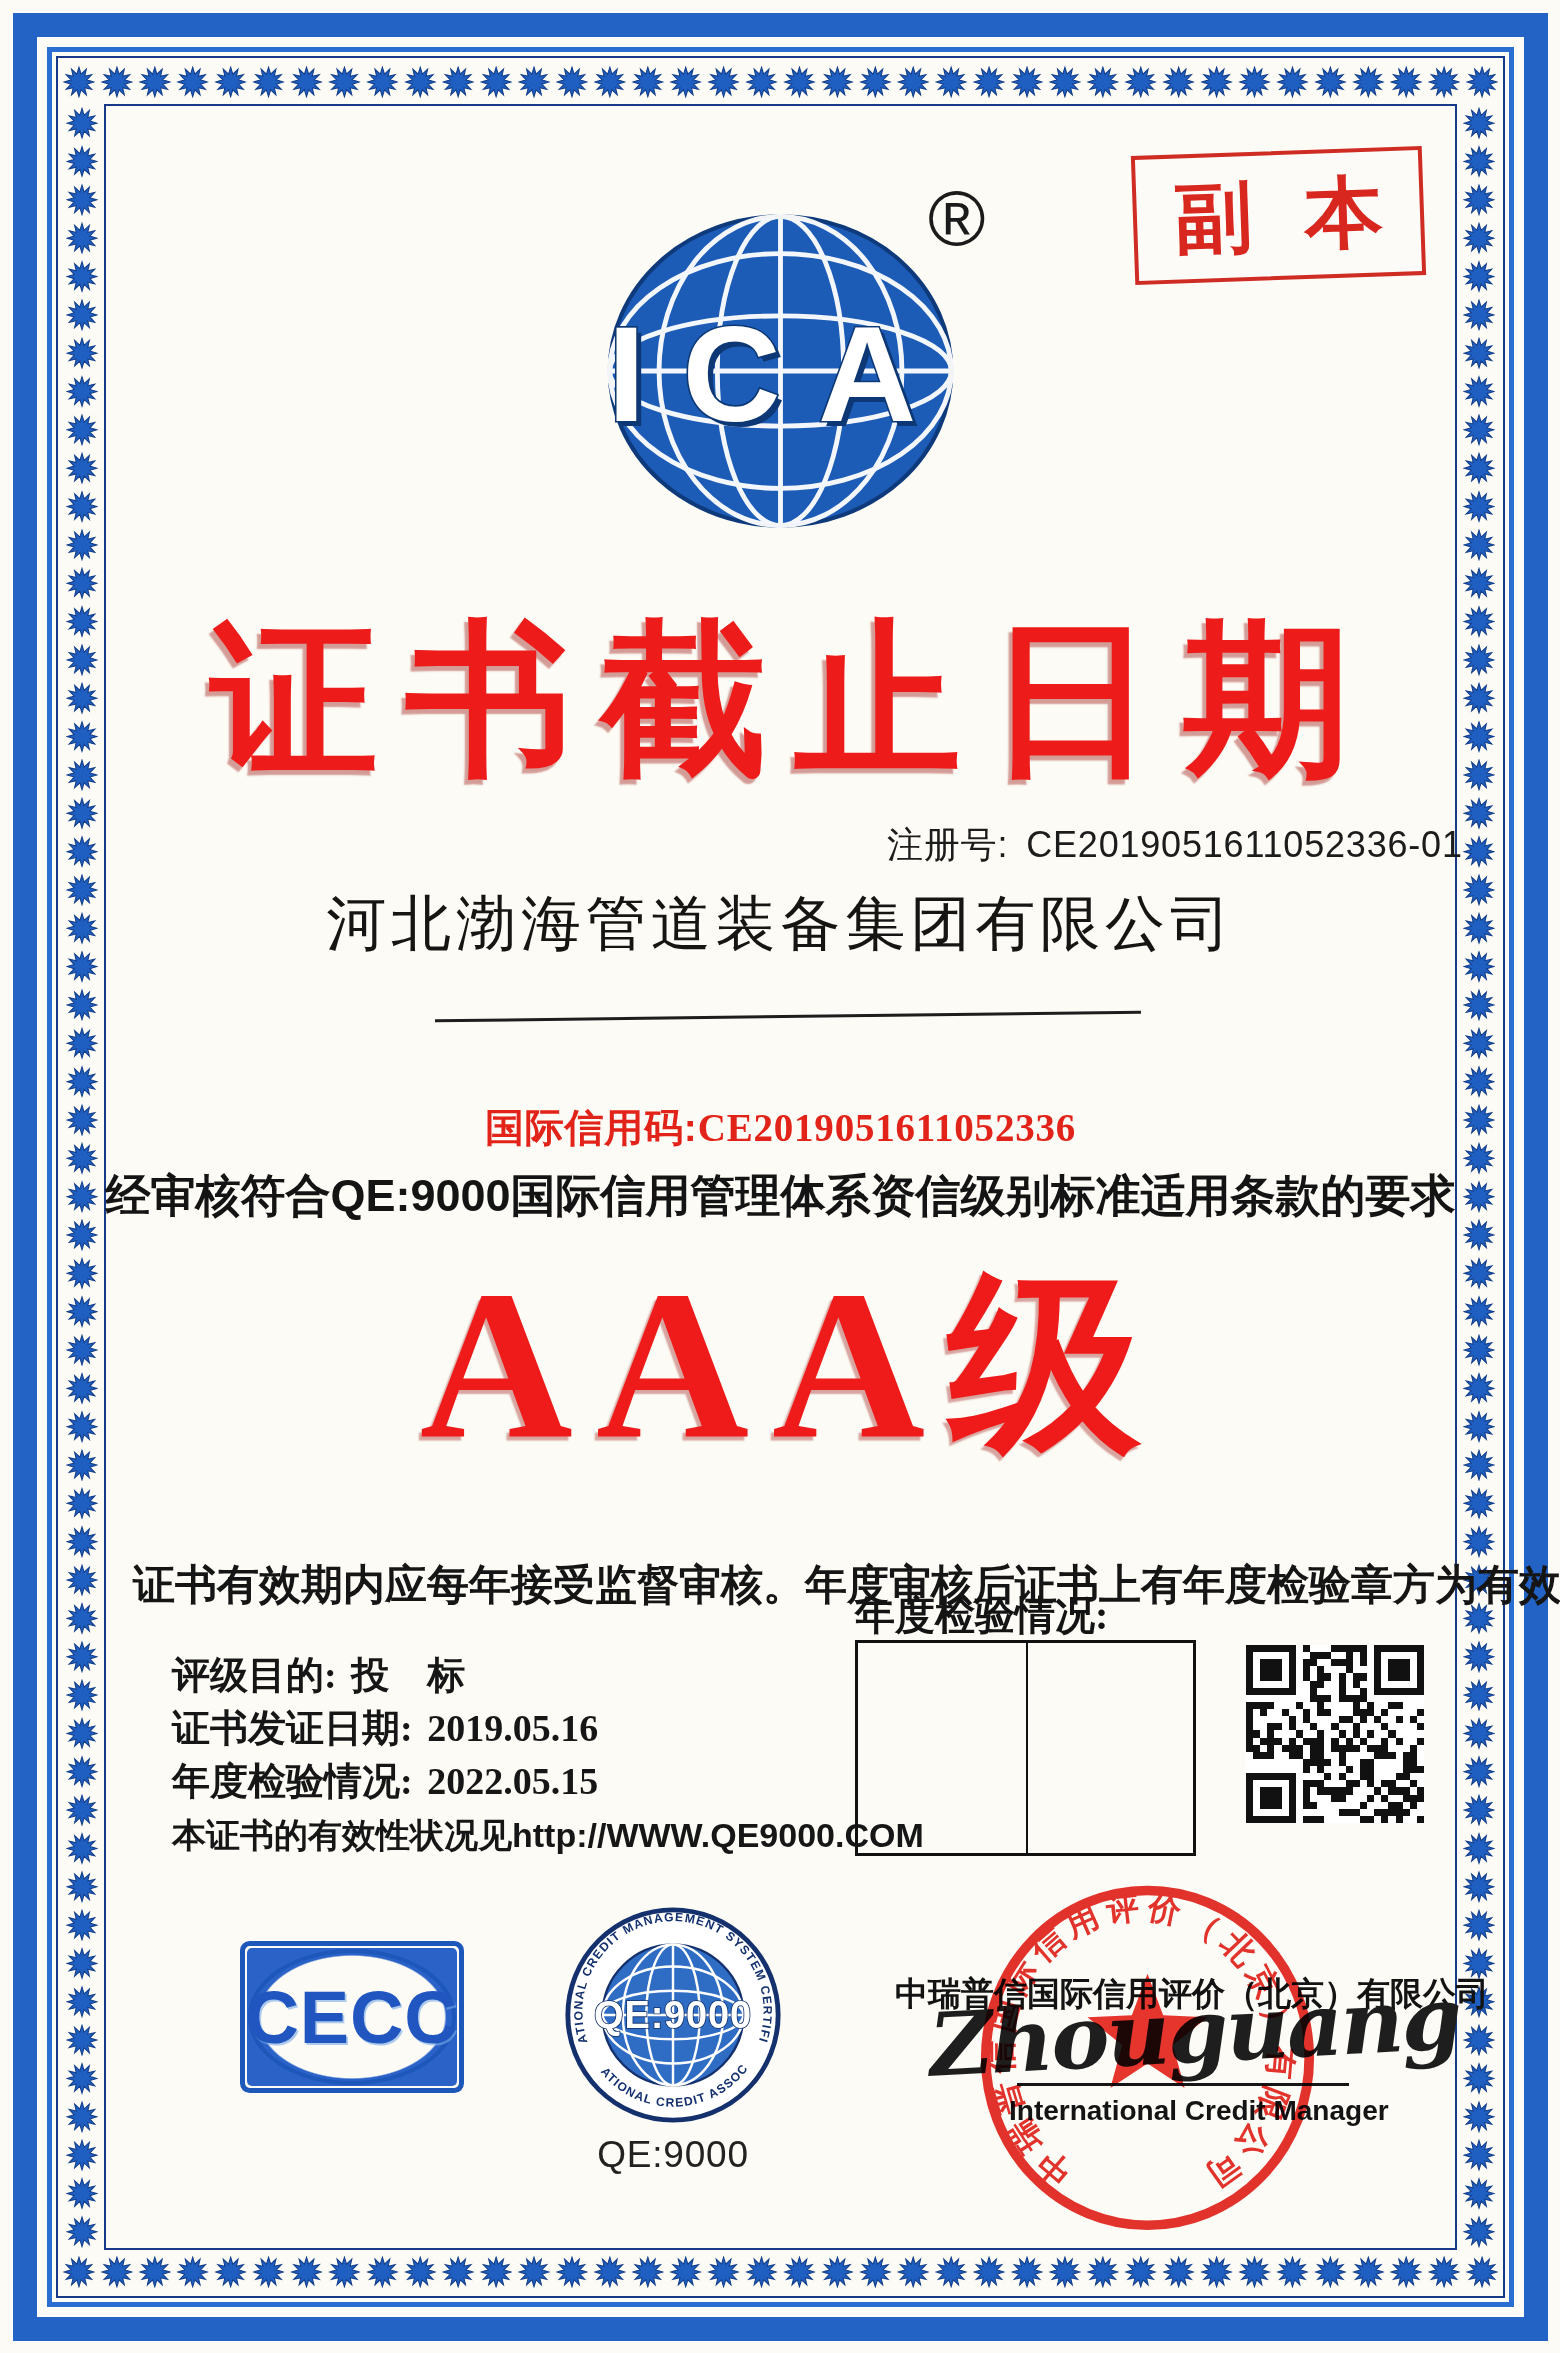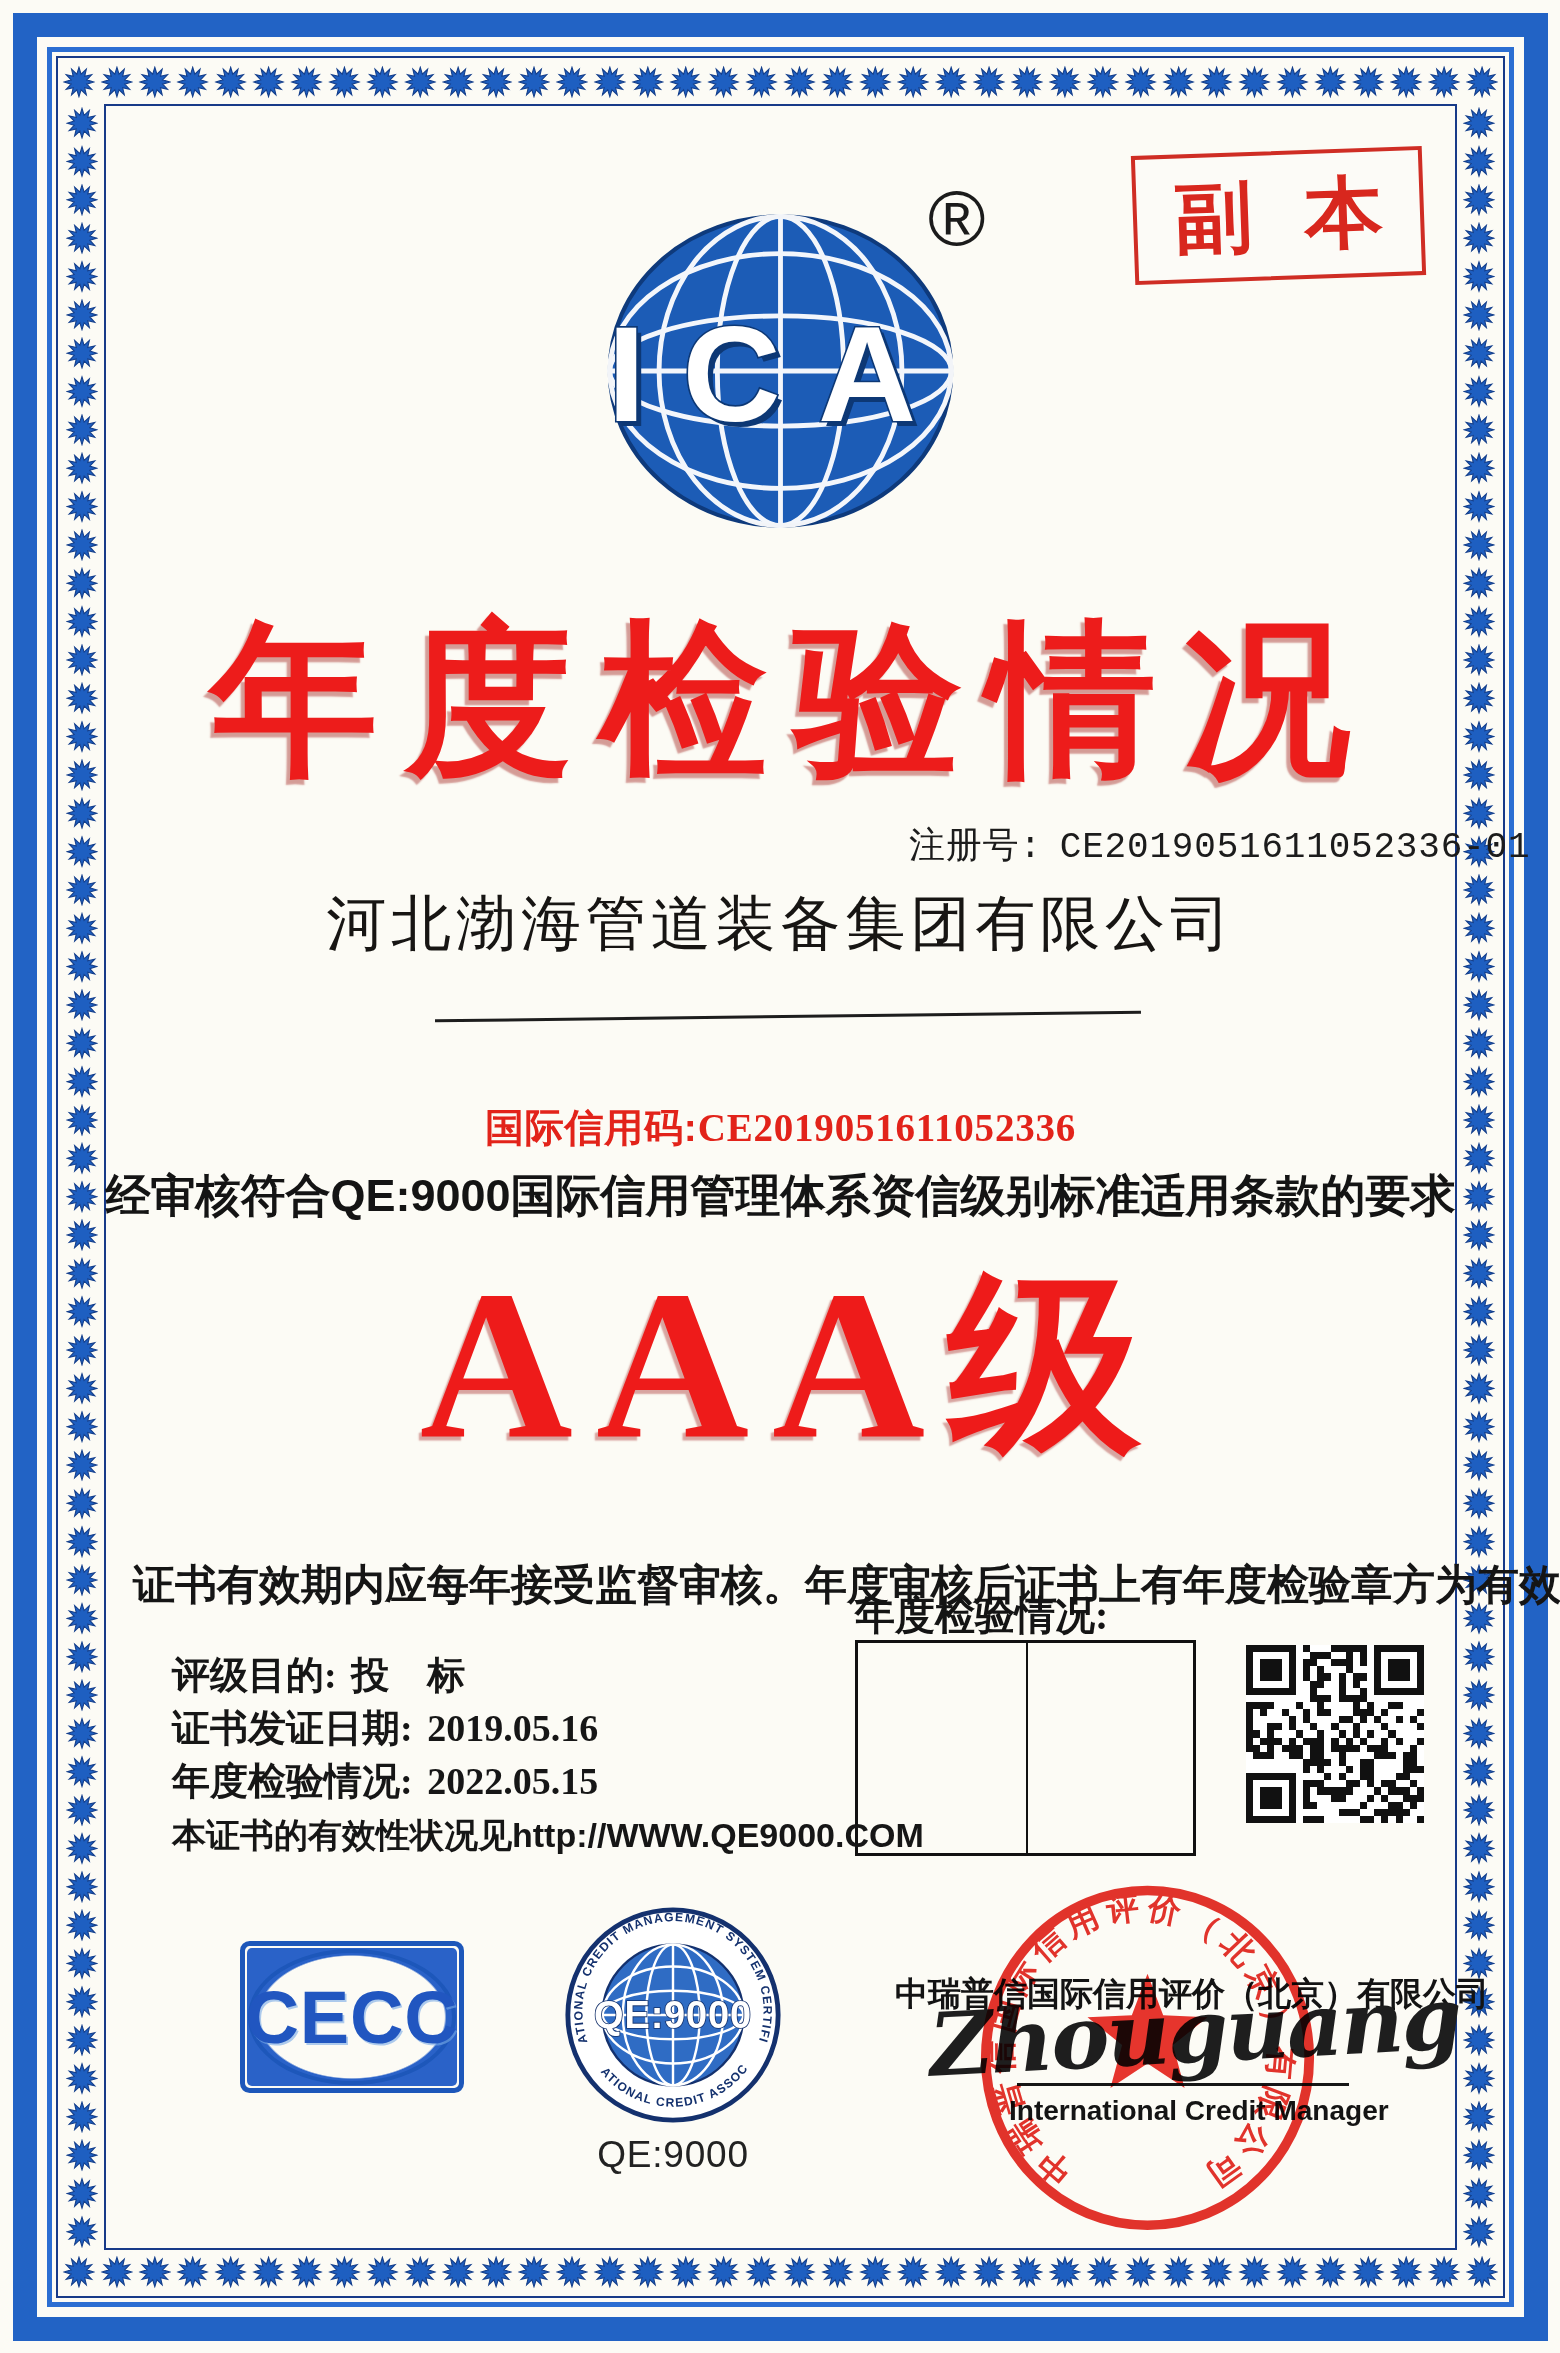--- a/index.html
+++ b/index.html
@@ -38,21 +38,21 @@
   
   .cert-title{
     position:absolute;left:0;top:609px;width:100%;text-align:center;
     font-family:"Liberation Serif","DejaVu Serif",serif;font-weight:bold;
     font-size:167px;line-height:1.1;color:#ed1c1b;
     text-shadow:-4px 4.9px 1.6px rgba(158,24,20,.42);
   }
   .cert-title span{letter-spacing:27.5px;margin-right:-27.5px;}
   .reg-line{
     position:absolute;left:887px;top:821px;font-size:36px;letter-spacing:0.8px;
-    font-family:Liberation Mono, monospace;color:#1c1c1c;white-space:nowrap;margin-left:22px;
+    font-family:Liberation Sans, sans-serif;color:#1c1c1c;white-space:nowrap;
   }
   .reg-line .lbl{margin-right:18px;}
   
   .company-name{
     position:absolute;left:0;top:884px;width:100%;text-align:center;
     font-size:60px;font-weight:400;letter-spacing:4.9px;color:#171513;white-space:nowrap;
   }
   .company-underline{position:absolute;left:435px;top:1015px;width:706px;height:3.2px;
     background:#1d1d1d;transform:rotate(-0.7deg);}
   .company-address{
@@ -352,21 +352,21 @@
     </g>
     <text class="ica-shadow" x="224" y="268">ICA</text>
     <text class="ica-text" x="218" y="262">ICA</text>
   </svg>
   <div class="reg-mark">®</div>
 
   <div class="copy-box">
     <span class="copy-text">副本</span>
   </div>
 
-  <div class="cert-title"><span>年度检验情况</span></div>
+  <div class="cert-title"><span>证书截止日期</span></div>
 
   <div class="reg-line">
     <span class="lbl">注册号:</span><span class="val">CE2019051611052336-01</span>
   </div>
 
   <div class="company-name">河北渤海管道装备集团有限公司</div>
   <div class="company-underline"></div>
   <div class="credit-code">
     <span class="lbl">国际信用码:</span><span class="val">CE2019051611052336</span>
   </div>

